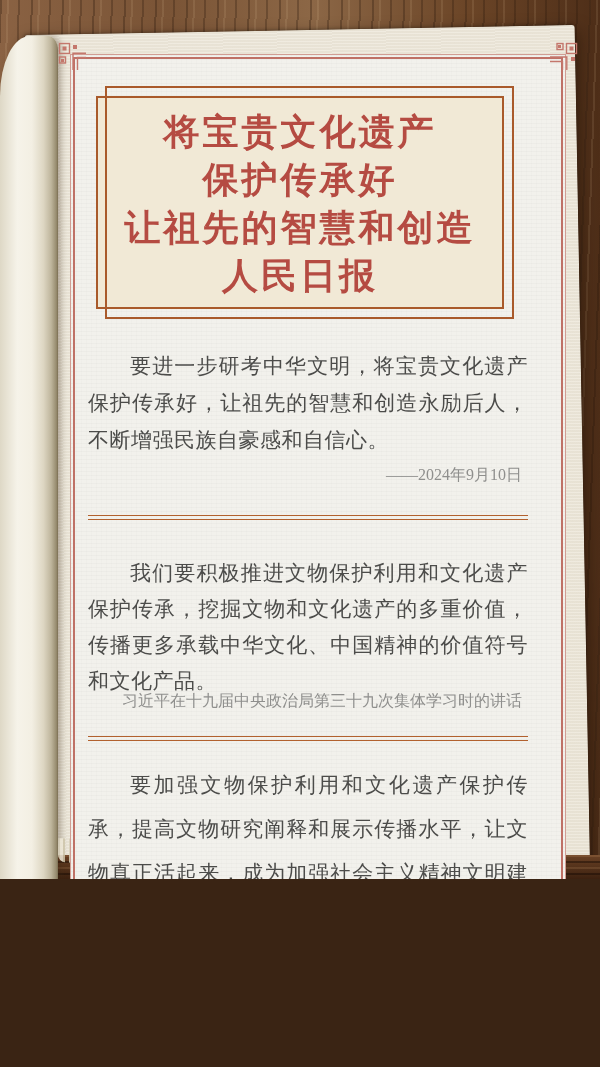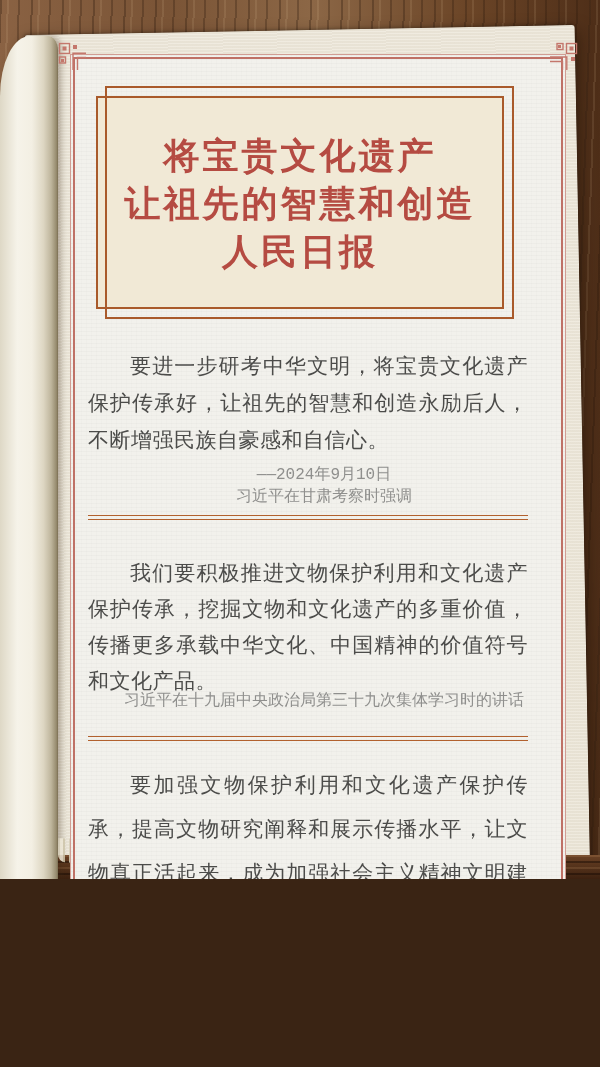--- a/index.html
+++ b/index.html
@@ -74,23 +74,23 @@
   }
   .quote {
     position:absolute; left:88px; width:440px; z-index:6; margin:0;
     font-family:"DejaVu Serif","Liberation Serif",serif;
     font-size:21px; line-height:37px; color:#4c4c4a;
     text-align:justify; text-indent:2em; letter-spacing:0.5px;
   }
   .q2 { line-height:36px; }
   .q3 { line-height:44px; }
   .attr {
-    position:absolute; left:104px; width:440px; z-index:6; text-align:center;
+    position:absolute; left:82px; width:440px; z-index:6; text-align:right;
     color:#8f8f8d; font-size:16px; line-height:22px; letter-spacing:0;
-    font-family:Liberation Mono, monospace;
+    font-family:Liberation Serif, serif;
   }
   .attr .date { display:block; }
   .attr .source { display:block; }
   .divider {
     position:absolute; left:88px; width:440px; height:5px; z-index:6;
     box-sizing:border-box; border-top:1.5px solid #b2612e; border-bottom:1.5px solid #b2612e;
   }
   .t-q1 { top:348px; } .t-a1 { top:464px; } .t-d1 { top:515px; }
   .t-q2 { top:555px; } .t-a2 { top:690px; } .t-d2 { top:736px; }
   .t-q3 { top:763px; } .t-a3 { top:926px; }
@@ -165,29 +165,29 @@
     <g fill="#c4776c">
       <rect x="6.5" y="6.5" width="4" height="4"></rect>
       <rect x="17" y="5" width="4" height="4"></rect>
       <rect x="5" y="19" width="3" height="3"></rect>
     </g>
   </svg>
 
   <div class="title-box">
     <div class="title-text">
       <div>将宝贵文化遗产</div>
+      <div>保护传承好</div>
       <div>让祖先的智慧和创造</div>
       <div>人民日报</div>
     </div>
   </div>
 
   <p class="quote q1 t-q1">要进一步研考中华文明，将宝贵文化遗产保护传承好，让祖先的智慧和创造永励后人，不断增强民族自豪感和自信心。</p>
   <div class="attr t-a1">
     <span class="date">——2024年9月10日</span>
-    <span class="source">习近平在甘肃考察时强调</span>
   </div>
 
   <div class="divider t-d1"></div>
 
   <p class="quote q2 t-q2">我们要积极推进文物保护利用和文化遗产保护传承，挖掘文物和文化遗产的多重价值，传播更多承载中华文化、中国精神的价值符号和文化产品。</p>
   <div class="attr t-a2">
     <span class="source">习近平在十九届中央政治局第三十九次集体学习时的讲话</span>
   </div>
 
   <div class="divider t-d2"></div>

